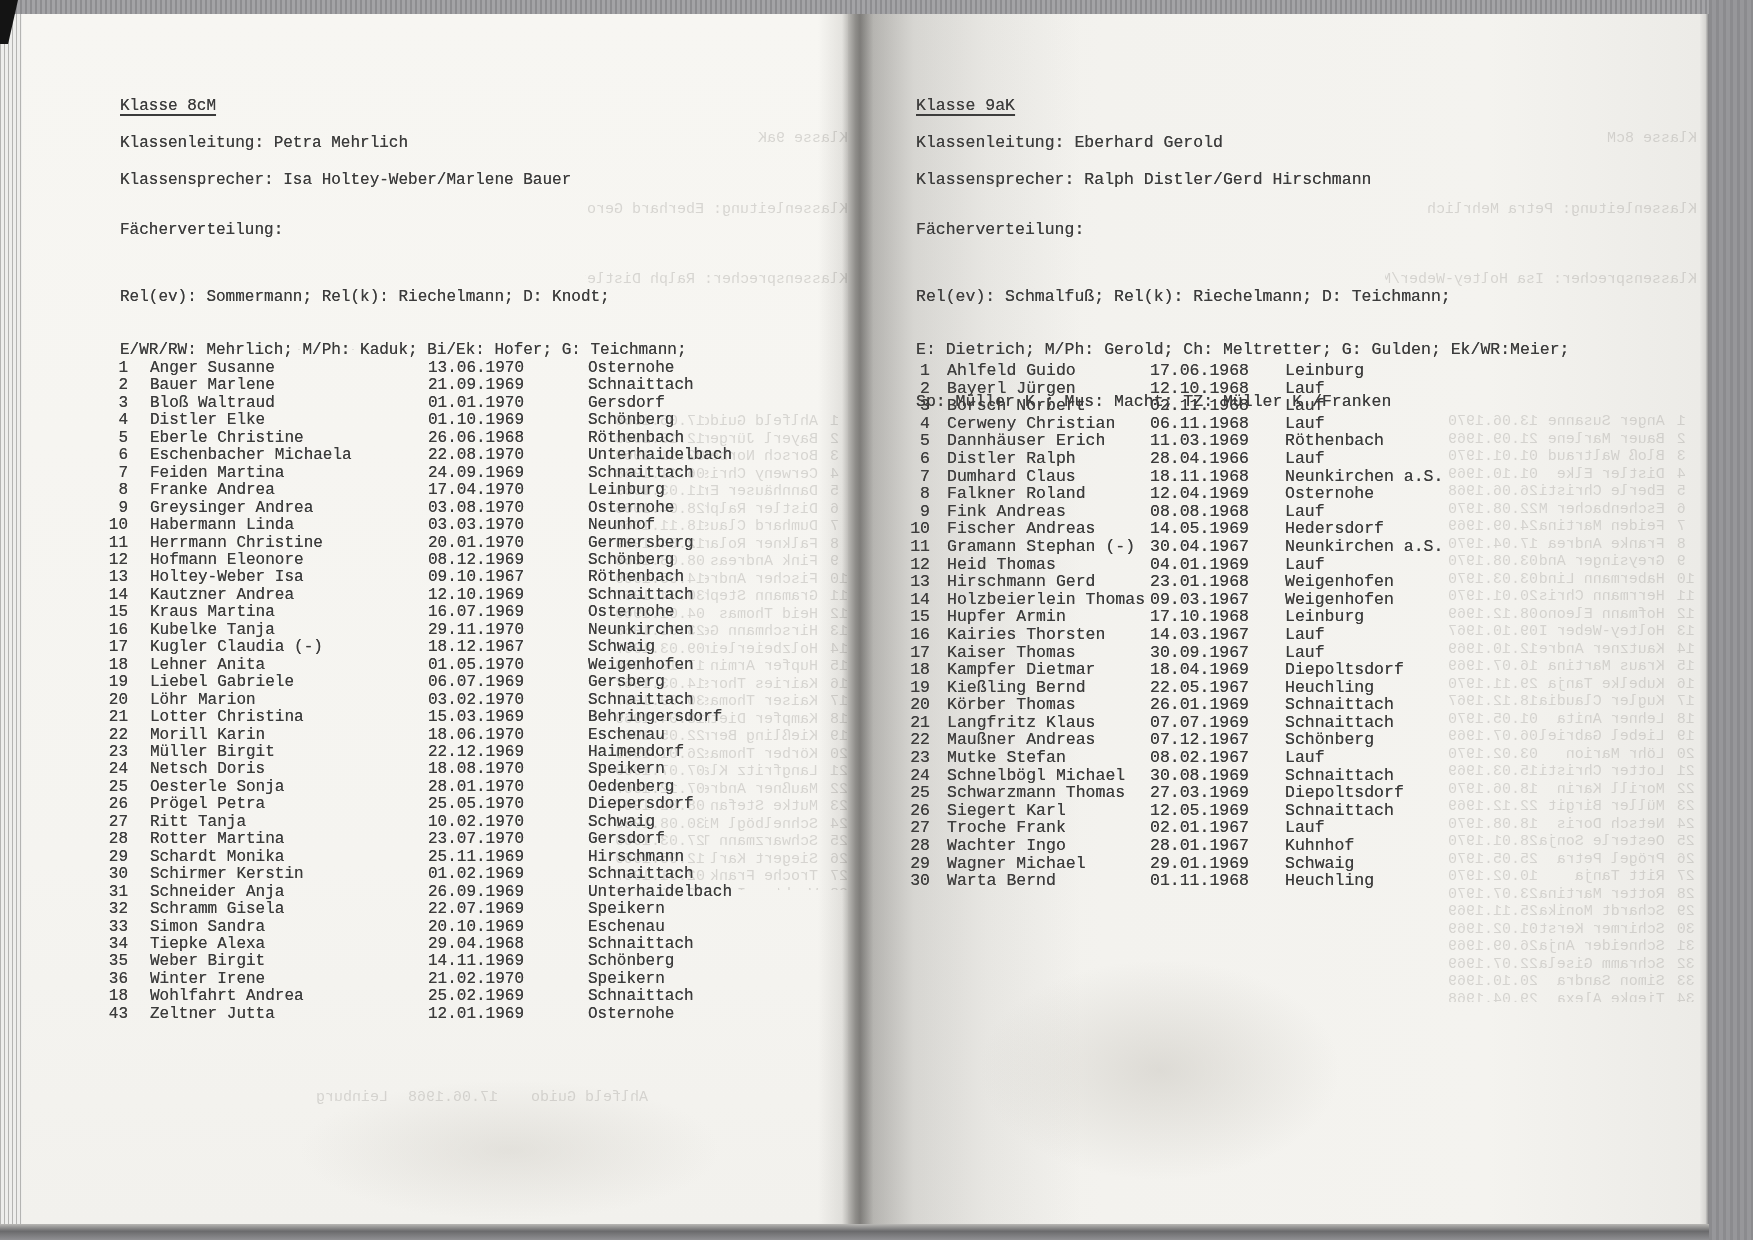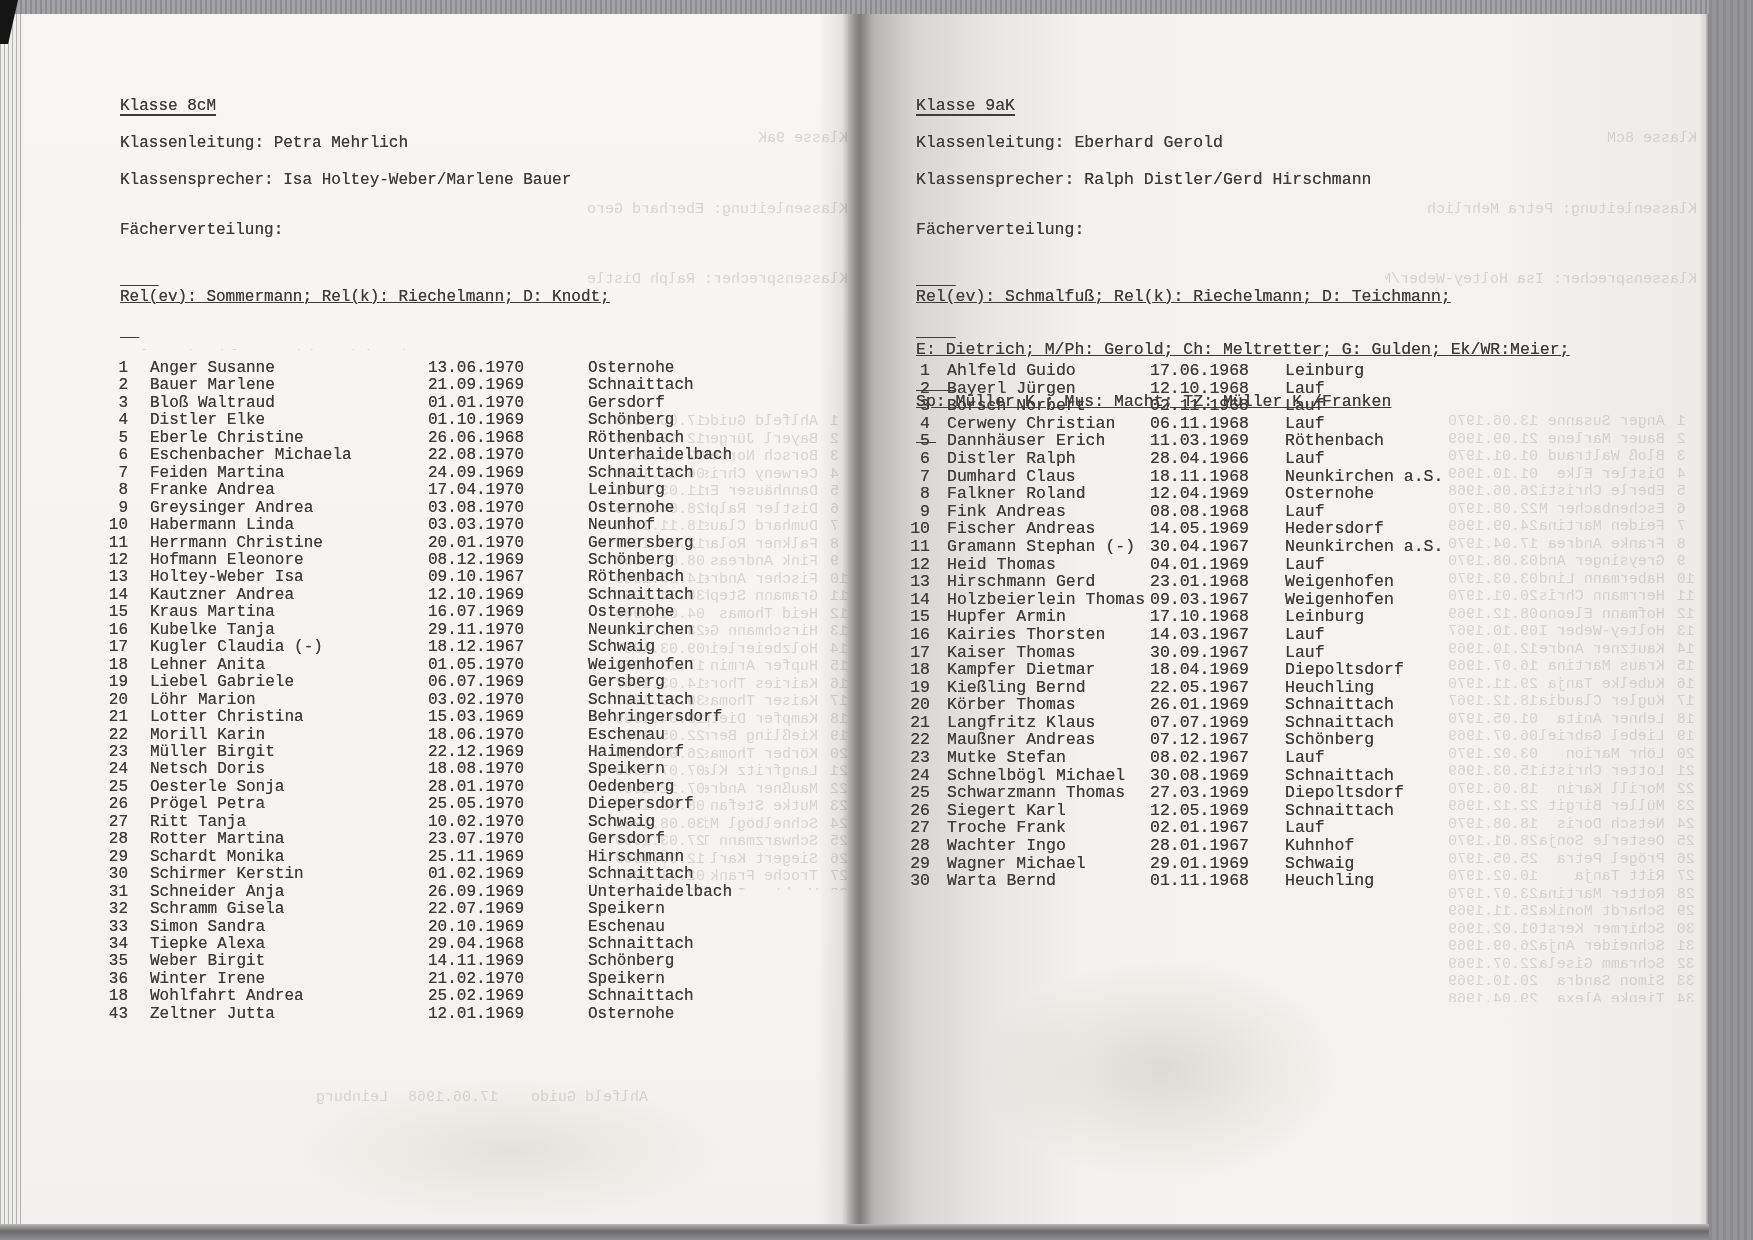--- a/index.html
+++ b/index.html
@@ -30,21 +30,21 @@
   .smudge.s1{left:980px;top:960px;width:360px;height:220px;
     background:radial-gradient(closest-side,rgba(203,200,193,.55),rgba(203,200,193,0));}
   .smudge.s2{left:300px;top:1080px;width:420px;height:140px;
     background:radial-gradient(closest-side,rgba(208,205,198,.45),rgba(208,205,198,0));}
   
   .t{position:absolute;color:#3b3b3b;white-space:pre;
      text-shadow:0 0 .6px rgba(59,59,59,.8);z-index:3;}
   .lp{font-size:16px;}
   .rp{font-size:16.5px;}
   .klasse{text-decoration:underline;text-underline-offset:4px;text-decoration-thickness:1.5px;}
-  .flines{line-height:17.5px;text-decoration:underline;}
+  .flines{line-height:17.5px;}
   
   .slist{position:absolute;z-index:3;}
   .srow{display:flex;white-space:pre;color:#3b3b3b;text-shadow:0 0 .6px rgba(59,59,59,.8);}
   .list-left .srow{line-height:17.45px;font-size:16px;}
   .list-right .srow{line-height:17.6px;font-size:16.5px;}
   .list-left .c-num{width:28px;text-align:right;}
   .list-left .c-name{margin-left:22px;width:278px;}
   .list-left .c-date{width:160px;}
   .list-right .c-num{width:25px;text-align:right;}
   .list-right .c-name{margin-left:17px;width:203px;}
@@ -98,20 +98,21 @@
   <div class="ghost" style="left:1445px;top:362px;width:252px;height:640px">
     
   <div class="srow"><span class="c-num">1</span><span class="c-name">Anger Susanne</span><span class="c-date">13.06.1970</span></div><div class="srow"><span class="c-num">2</span><span class="c-name">Bauer Marlene</span><span class="c-date">21.09.1969</span></div><div class="srow"><span class="c-num">3</span><span class="c-name">Bloß Waltraud</span><span class="c-date">01.01.1970</span></div><div class="srow"><span class="c-num">4</span><span class="c-name">Distler Elke</span><span class="c-date">01.10.1969</span></div><div class="srow"><span class="c-num">5</span><span class="c-name">Eberle Christine</span><span class="c-date">26.06.1968</span></div><div class="srow"><span class="c-num">6</span><span class="c-name">Eschenbacher Michaela</span><span class="c-date">22.08.1970</span></div><div class="srow"><span class="c-num">7</span><span class="c-name">Feiden Martina</span><span class="c-date">24.09.1969</span></div><div class="srow"><span class="c-num">8</span><span class="c-name">Franke Andrea</span><span class="c-date">17.04.1970</span></div><div class="srow"><span class="c-num">9</span><span class="c-name">Greysinger Andrea</span><span class="c-date">03.08.1970</span></div><div class="srow"><span class="c-num">10</span><span class="c-name">Habermann Linda</span><span class="c-date">03.03.1970</span></div><div class="srow"><span class="c-num">11</span><span class="c-name">Herrmann Christine</span><span class="c-date">20.01.1970</span></div><div class="srow"><span class="c-num">12</span><span class="c-name">Hofmann Eleonore</span><span class="c-date">08.12.1969</span></div><div class="srow"><span class="c-num">13</span><span class="c-name">Holtey-Weber Isa</span><span class="c-date">09.10.1967</span></div><div class="srow"><span class="c-num">14</span><span class="c-name">Kautzner Andrea</span><span class="c-date">12.10.1969</span></div><div class="srow"><span class="c-num">15</span><span class="c-name">Kraus Martina</span><span class="c-date">16.07.1969</span></div><div class="srow"><span class="c-num">16</span><span class="c-name">Kubelke Tanja</span><span class="c-date">29.11.1970</span></div><div class="srow"><span class="c-num">17</span><span class="c-name">Kugler Claudia (-)</span><span class="c-date">18.12.1967</span></div><div class="srow"><span class="c-num">18</span><span class="c-name">Lehner Anita</span><span class="c-date">01.05.1970</span></div><div class="srow"><span class="c-num">19</span><span class="c-name">Liebel Gabriele</span><span class="c-date">06.07.1969</span></div><div class="srow"><span class="c-num">20</span><span class="c-name">Löhr Marion</span><span class="c-date">03.02.1970</span></div><div class="srow"><span class="c-num">21</span><span class="c-name">Lotter Christina</span><span class="c-date">15.03.1969</span></div><div class="srow"><span class="c-num">22</span><span class="c-name">Morill Karin</span><span class="c-date">18.06.1970</span></div><div class="srow"><span class="c-num">23</span><span class="c-name">Müller Birgit</span><span class="c-date">22.12.1969</span></div><div class="srow"><span class="c-num">24</span><span class="c-name">Netsch Doris</span><span class="c-date">18.08.1970</span></div><div class="srow"><span class="c-num">25</span><span class="c-name">Oesterle Sonja</span><span class="c-date">28.01.1970</span></div><div class="srow"><span class="c-num">26</span><span class="c-name">Prögel Petra</span><span class="c-date">25.05.1970</span></div><div class="srow"><span class="c-num">27</span><span class="c-name">Ritt Tanja</span><span class="c-date">10.02.1970</span></div><div class="srow"><span class="c-num">28</span><span class="c-name">Rotter Martina</span><span class="c-date">23.07.1970</span></div><div class="srow"><span class="c-num">29</span><span class="c-name">Schardt Monika</span><span class="c-date">25.11.1969</span></div><div class="srow"><span class="c-num">30</span><span class="c-name">Schirmer Kerstin</span><span class="c-date">01.02.1969</span></div><div class="srow"><span class="c-num">31</span><span class="c-name">Schneider Anja</span><span class="c-date">26.09.1969</span></div><div class="srow"><span class="c-num">32</span><span class="c-name">Schramm Gisela</span><span class="c-date">22.07.1969</span></div><div class="srow"><span class="c-num">33</span><span class="c-name">Simon Sandra</span><span class="c-date">20.10.1969</span></div><div class="srow"><span class="c-num">34</span><span class="c-name">Tiepke Alexa</span><span class="c-date">29.04.1968</span></div></div>
 
   <div class="t lp klasse" style="left:120px;top:97px">Klasse 8cM</div>
   <div class="t lp" style="left:120px;top:134px">Klassenleitung: Petra Mehrlich</div>
   <div class="t lp" style="left:120px;top:171px">Klassensprecher: Isa Holtey-Weber/Marlene Bauer</div>
   <div class="t lp" style="left:120px;top:221px">Fächerverteilung:</div>
   <div class="t lp flines" style="left:120px;top:254px">
     <div>Rel(ev): Sommermann; Rel(k): Riechelmann; D: Knodt;</div>
+    <div>E/WR/RW: Mehrlich; M/Ph: Kaduk; Bi/Ek: Hofer; G: Teichmann;</div>
   </div>
   <div class="slist list-left" style="left:100px;top:360px;width:700px">
 
       <div class="srow">
         <span class="c-num">1</span>
         <span class="c-name">Anger Susanne</span>
         <span class="c-date">13.06.1970</span>
         <span class="c-place">Osternohe</span>
       </div>
 

